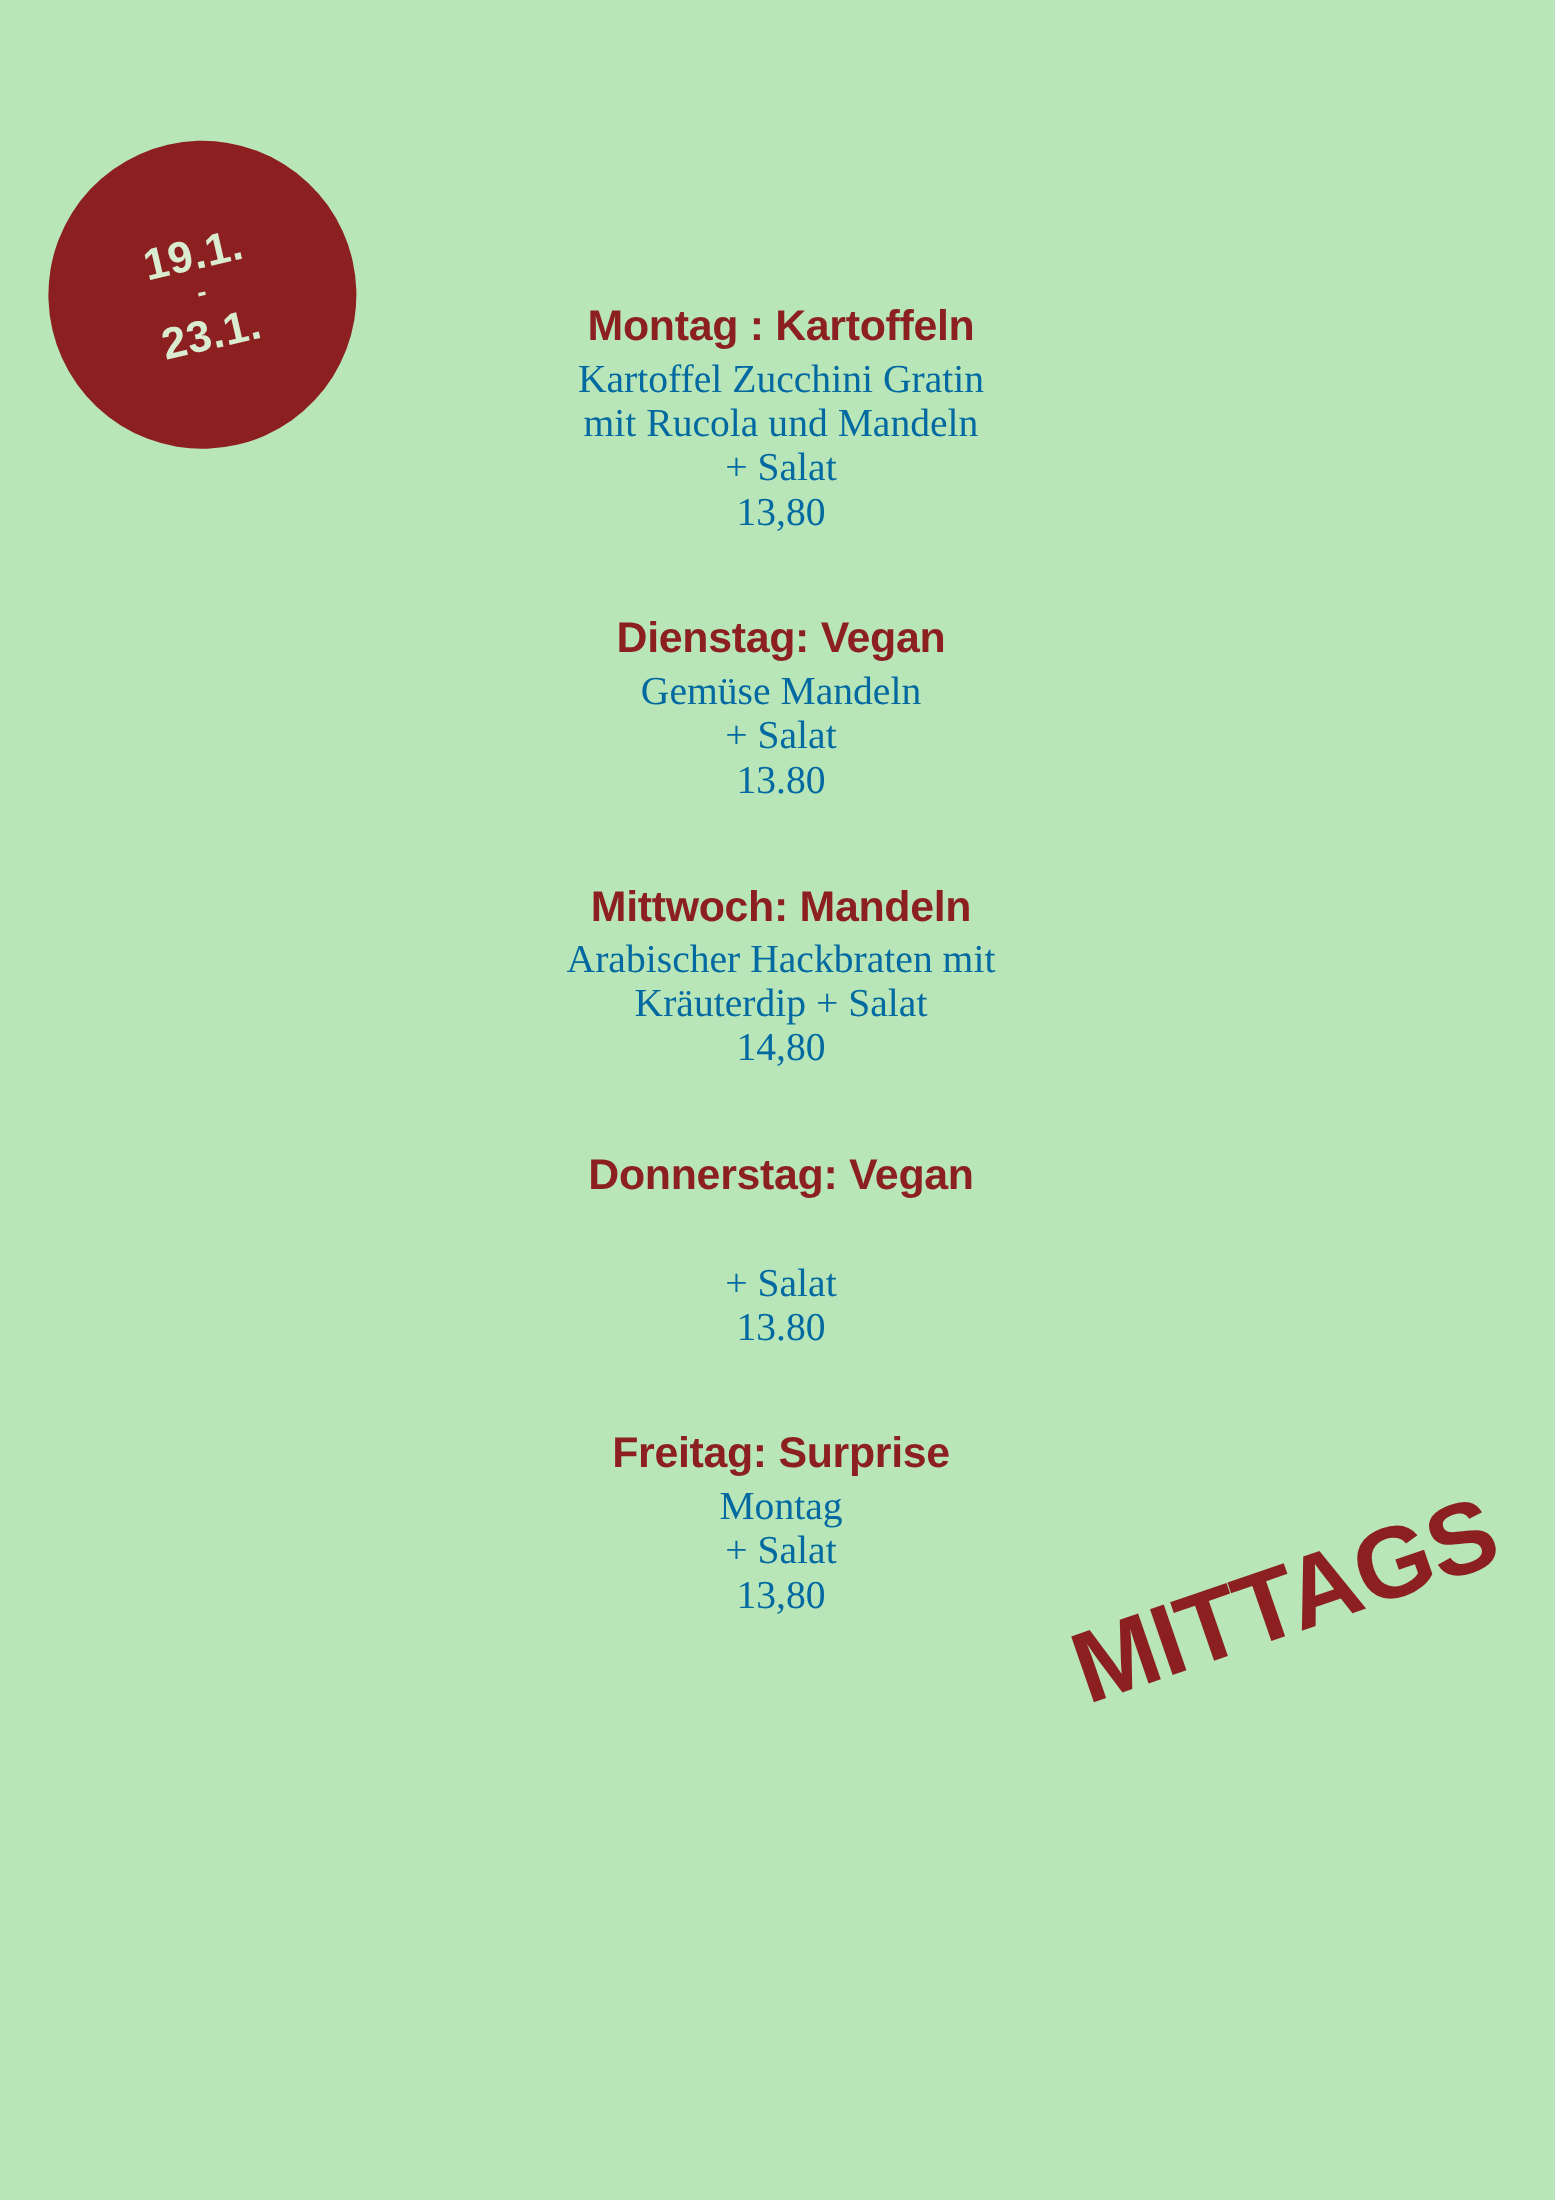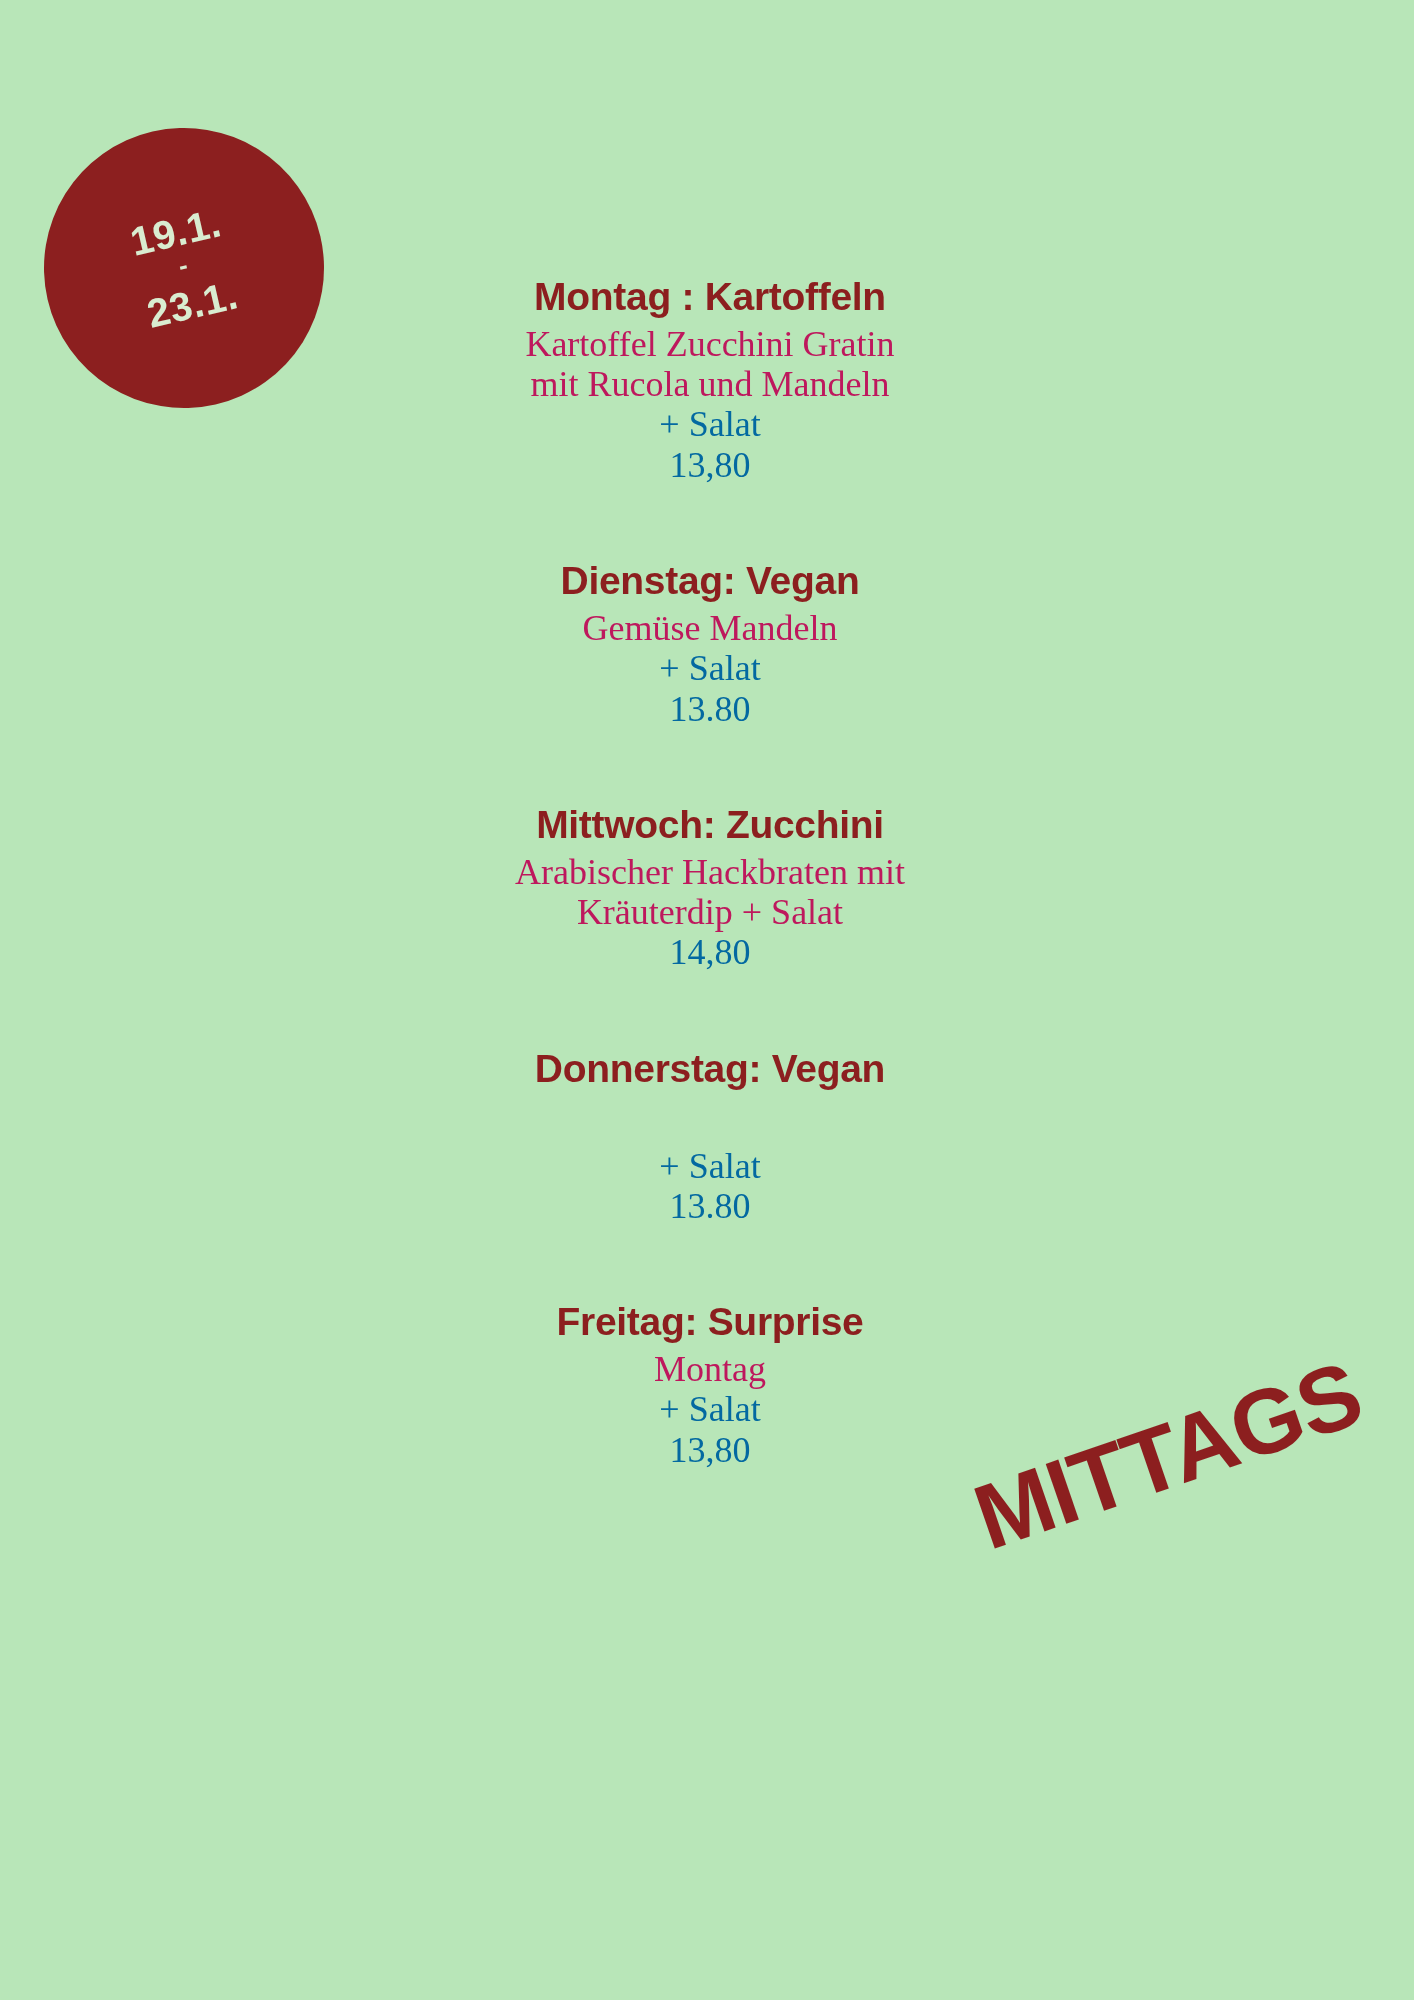--- a/index.html
+++ b/index.html
@@ -77,21 +77,21 @@
     letter-spacing: -0.3px;
     color: #8c1f1f;
     margin: 0 0 4px 0;
     line-height: 1.15;
   }
 
   .item-desc {
     font-family: "Liberation Serif", serif;
     font-size: 36px;
     line-height: 1.12;
-    color: #be185d;
+    color: #0369a1;
     margin: 0;
   }
 
   .item-desc .desc-line {
     display: block;
   }
 
   .item-side,
   .item-price {
     font-family: "Liberation Serif", serif;
@@ -147,21 +147,21 @@
     <div class="menu-item">
       <div class="item-title">Dienstag: Vegan</div>
       <div class="item-desc">
         <span class="desc-line">Gemüse Mandeln</span>
       </div>
       <span class="item-side">+ Salat</span>
       <span class="item-price">13.80</span>
     </div>
 
     <div class="menu-item">
-      <div class="item-title">Mittwoch: Zucchini</div>
+      <div class="item-title">Mittwoch: Mandeln</div>
       <div class="item-desc">
         <span class="desc-line">Arabischer Hackbraten mit</span>
         <span class="desc-line">Kräuterdip + Salat</span>
       </div>
       <span class="item-price">14,80</span>
     </div>
 
     <div class="menu-item">
       <div class="item-title">Donnerstag: Vegan</div>
       <span class="spacer-line"></span>

